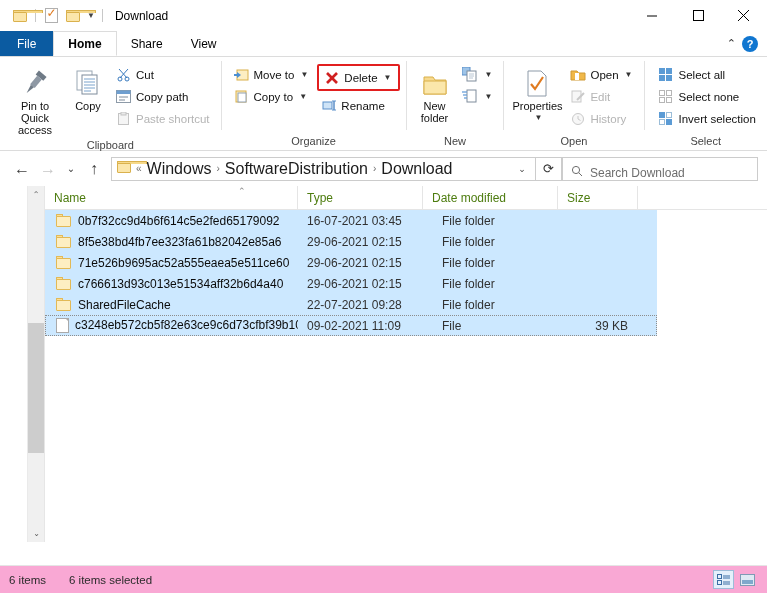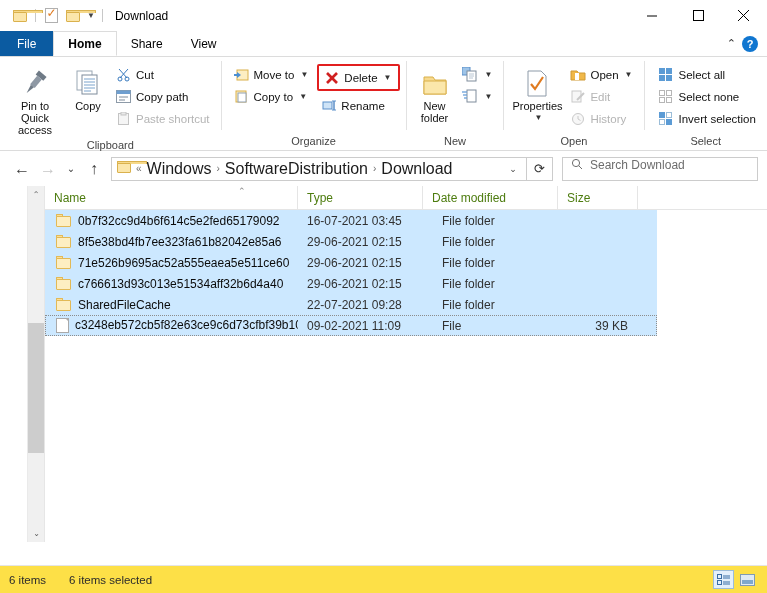--- a/index.html
+++ b/index.html
@@ -58,21 +58,21 @@
   
   .addrbar { flex: 0 0 35px; display: flex; align-items: center; padding: 0 9px; gap: 0; background: #fff; }
   .navbtn { width: 26px; height: 26px; display: flex; align-items: center; justify-content: center; font-size: 16px; color: #3c3c3c; }
   .navbtn.dim { color: #c6c6c6; }
   .navbtn.small { width: 20px; font-size: 10px; }
   .crumbbox { flex: 1; height: 24px; border: 1px solid #cccccc; background: #fff; display: flex; align-items: center; padding: 0 2px 0 5px; margin-left: 4px; }
   .crumb { font-size: 16px; color: #1b1b1b; padding: 0 4px; }
   .crumb-sep { font-size: 10px; color: #6d6d6d; padding: 0 1px; }
   .crumb-dd { margin-left: auto; width: 22px; text-align: center; font-size: 9px; color: #444; }
   .refresh { width: 26px; height: 24px; display: flex; align-items: center; justify-content: center; border: 1px solid #ccc; border-left: none; font-size: 13px; color: #333; }
-  .searchbox { width: 196px; height: 24px; border: 1px solid #cccccc; background: #fff; display: flex; align-items: flex-start; gap: 7px; padding: 0 8px; margin-left: 9px; }
+  .searchbox { width: 196px; height: 24px; border: 1px solid #cccccc; background: #fff; display: flex; align-items: flex-end; gap: 7px; padding: 0 8px; }
   .search-ph { font-size: 12px; color: #6d6d6d; }
 
   
   .body { flex: 1; display: flex; min-height: 0; position: relative; }
   .navpane { width: 44px; position: relative; background: #fff; flex: 0 0 44px; overflow: hidden; }
   .np-ico { position: absolute; left: 31px; width: 16px; height: 16px; }
   .npscroll { position: absolute; right: 0; top: 0; width: 17px; height: 100%; background: #f0f0f0; border-left: 1px solid #eaeaea; }
   .npscroll .arr { height: 17px; display: flex; align-items: center; justify-content: center; font-size: 8px; color: #5a5a5a; }
   .npscroll .thumb { position: absolute; left: 0; top: 137px; width: 17px; height: 130px; background: #cdcdcd; }
   .npscroll .arr-b { position: absolute; bottom: 0; left: 0; width: 17px; }
@@ -96,21 +96,21 @@
   .c-date { width: 135px; font-size: 12px; color: #313131; padding-left: 9px; }
   .c-type { width: 125px; font-size: 12px; color: #313131; padding-left: 9px; }
   .c-size { width: 80px; font-size: 12px; color: #313131; text-align: right; padding-right: 10px; }
   .ic-folder { width: 16px; height: 13px; position: relative; flex: 0 0 16px; }
   .ic-folder .t { position: absolute; left: 0; top: 0; width: 7px; height: 3px; background: #fbdf9a; border: 1px solid #e2b956; border-bottom: none; border-radius: 1px 1px 0 0; }
   .ic-folder .b { position: absolute; left: 0; top: 2px; width: 15px; height: 11px; background: #fdeec2; border: 1px solid #e2b956; border-radius: 0 1px 1px 1px; }
   .ic-file { width: 13px; height: 15px; background: #fff; border: 1px solid #a9a9a9; flex: 0 0 13px; position: relative; }
   .ic-file::after { content: ""; position: absolute; right: -1px; top: -1px; border-left: 4px solid transparent; border-top: 4px solid #a9a9a9; }
 
   
-  .statusbar { flex: 0 0 28px; border-top: 1px solid #e5e5e5; display: flex; align-items: center; padding: 0 9px; background: #fde047; margin-top: 23px; }
+  .statusbar { flex: 0 0 28px; border-top: 1px solid #e5e5e5; display: flex; align-items: center; padding: 0 9px; background: #f9a8d4; margin-top: 23px; }
   .st-txt { font-size: 11.5px; color: #2b2b2b; }
   .st-1 { width: 60px; }
   .viewbtns { margin-left: auto; display: flex; gap: 3px; }
   .vbtn { width: 21px; height: 19px; display: flex; align-items: center; justify-content: center; }
   .vbtn.on { border: 1px solid #9cbcd8; background: #e4f0fb; }
 </style>
 </head>
 <body>
 
 <div class="window">

